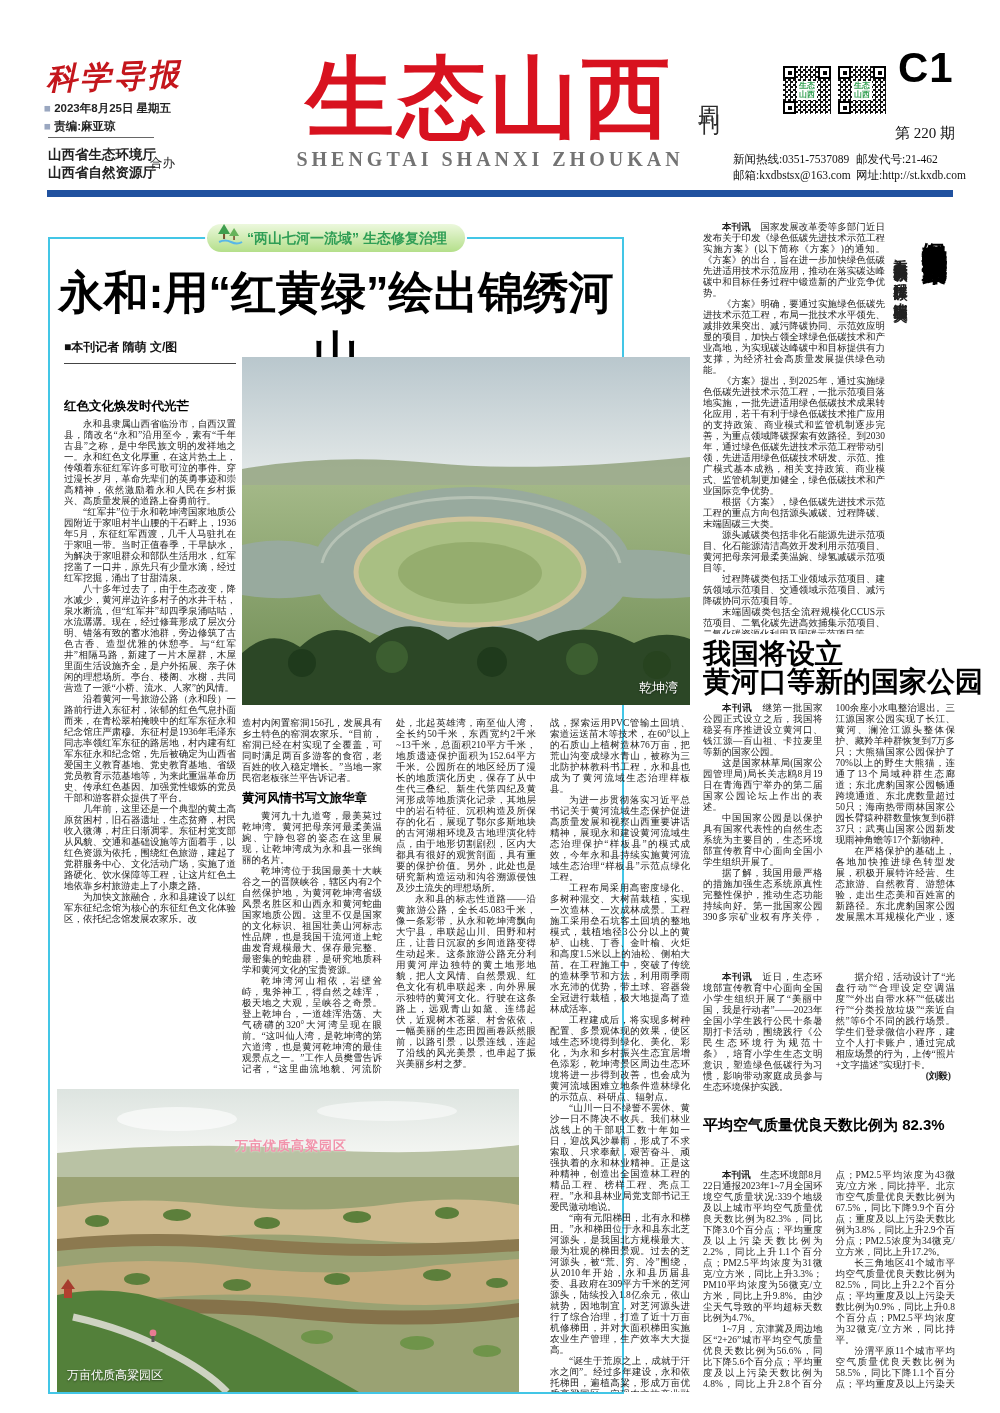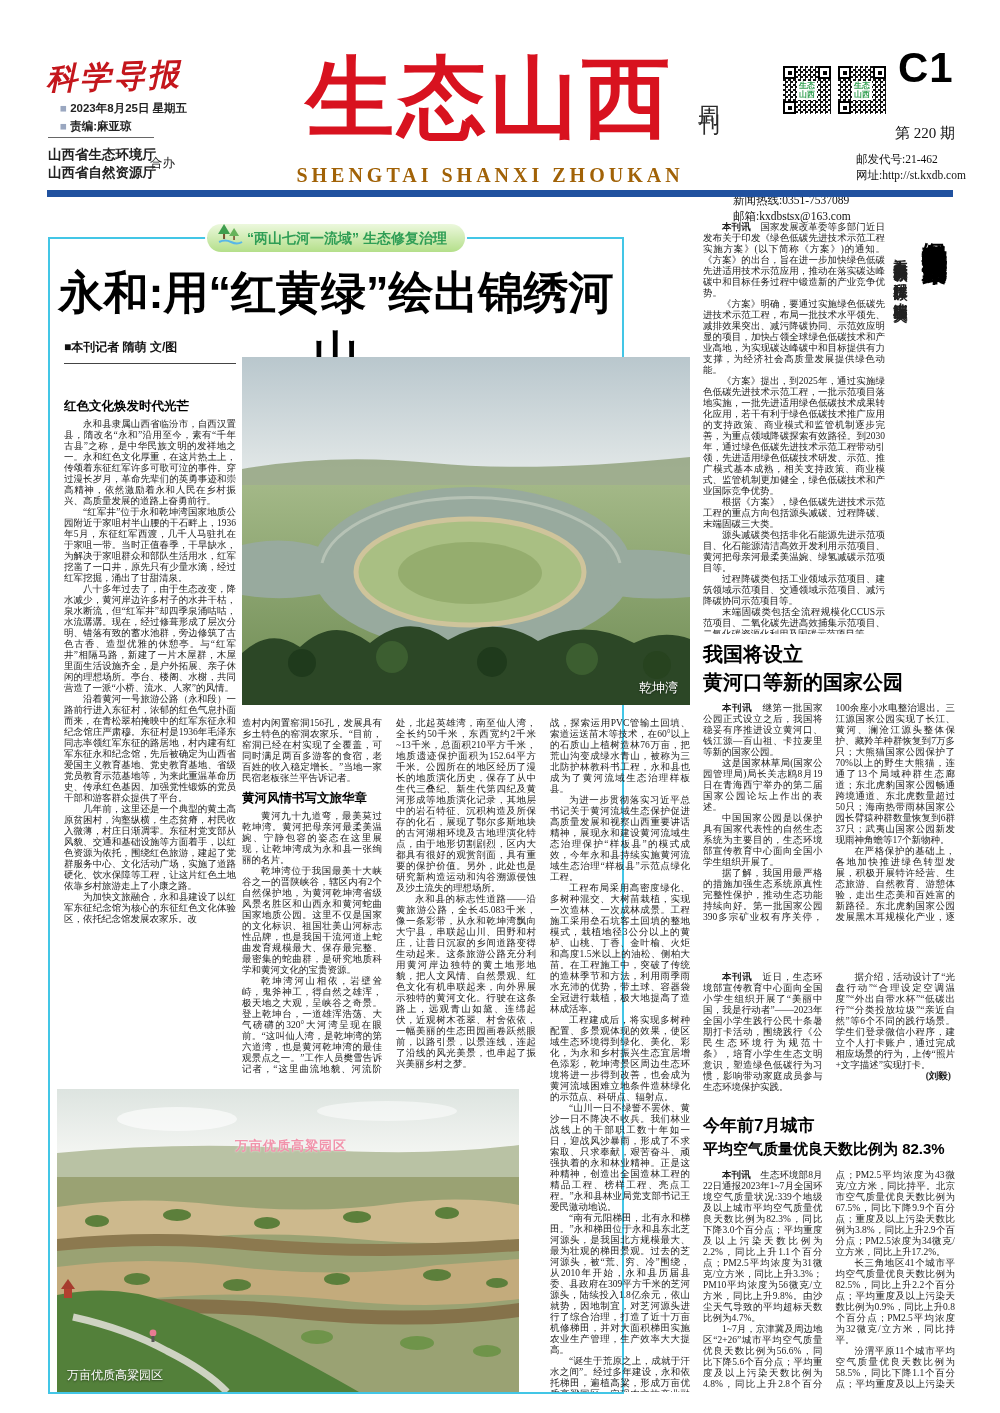--- a/index.html
+++ b/index.html
@@ -5,34 +5,34 @@
   * { margin:0; padding:0; box-sizing:border-box; }
   html,body { background:#e9e9e9; }
   .page { position:relative; width:1000px; height:1413px; background:#fff; margin:0 auto;
           font-family:"Liberation Serif","DejaVu Serif",serif; color:#1a1a1a; overflow:hidden; }
   .abs { position:absolute; }
   .sans { font-family:"Liberation Sans","DejaVu Sans",sans-serif; }
 
   
   .logo { left:46px; top:56px; font-size:31px; font-style:italic; font-weight:bold;
           color:#c4161c; letter-spacing:3px; transform:rotate(-2deg); font-family:"DejaVu Serif",serif; }
-  .meta-line { left:60px; font-size:11.5px; font-weight:bold; color:#222; font-family:"Liberation Sans",sans-serif; }
+  .meta-line { left:44px; font-size:11.5px; font-weight:bold; color:#222; font-family:"Liberation Sans",sans-serif; }
   .meta-line .sq { color:#9aa7c0; }
   .hdr-rule { left:48px; top:137px; width:106px; height:1px; background:#666; }
   .orgs { left:48px; top:146px; font-size:13.5px; font-weight:bold; line-height:18px; color:#222; }
   .co-label { left:150px; top:155px; font-size:12.5px; color:#222; }
   .masthead { left:278px; top:50px; width:424px; text-align:center; font-size:88px; line-height:94px;
               font-weight:900; color:#d8121f; letter-spacing:4px; font-family:"DejaVu Serif",serif; }
   .pinyin { left:278px; top:148px; width:424px; text-align:center; font-size:20px; font-weight:bold;
-            color:#a16207; letter-spacing:4px;margin-top:16px; }
+            color:#737373; letter-spacing:4px; }
   .weekly { left:694px; top:88px; writing-mode:vertical-rl; font-size:22px; letter-spacing:9px; color:#2a2a2a; }
   .edition { left:898px; top:44px; font-size:42px; font-weight:bold; color:#000; letter-spacing:1px; }
   .issue { left:845px; top:124px; width:110px; text-align:right; font-size:15px; color:#111; }
   .contact { font-size:11.5px; line-height:15.5px; color:#111; }
-  .contact-a { left:733px; top:152px;margin-top:41px; }
+  .contact-a { left:733px; top:152px; }
   .contact-b { left:856px; top:152px; }
   .blue-bar { left:47px; top:190px; width:906px; height:7px; background:#20519f; }
 
   
   .qr { position:absolute; width:48px; height:48px; background:
         repeating-conic-gradient(#111 0% 25%, #fff 0% 50%) 0 0/5px 5px; outline:1px solid #fff; }
   .qr .f { position:absolute; width:13px; height:13px; border:2.5px solid #000; background:#fff; }
   .qr .f::after { content:""; position:absolute; inset:2.5px; background:#000; }
   .qr .tl { left:0; top:0; } .qr .tr { right:0; top:0; } .qr .bl { left:0; bottom:0; }
   .qr-center { position:absolute; left:14px; top:15px; width:20px; height:19px; background:#fff;
@@ -75,21 +75,21 @@
 
   
   .a1 { left:703px; top:222px; width:252px; height:412px; display:flex; }
   .a1-body { width:182px; height:412px; overflow:hidden; }
   .a1-sub { width:26px; margin-left:3px; writing-mode:vertical-rl; font-size:14px; line-height:26px;
             letter-spacing:1px; font-weight:bold; color:#222; padding-top:26px;
             font-family:"Liberation Sans",sans-serif; }
   .a1-head { width:41px; writing-mode:vertical-rl; font-size:25px; line-height:41px; font-weight:900;
              color:#000; letter-spacing:1px; font-family:"Liberation Sans",sans-serif; }
   .side-title { left:703px; color:#000; font-weight:900; font-family:"Liberation Sans",sans-serif; }
-  .a2-title { top:640px; font-size:20px; line-height:28px; }
+  .a2-title { top:640px; font-size:28px; line-height:28px; }
   .a3-title { top:940px; font-size:19px; }
   .a4-title { top:1114px; }
   .a4-title .t1 { display:block; font-size:17px; line-height:24px; }
   .a4-title .t2 { display:block; font-size:15px; line-height:22px; }
   .side-body { left:703px; width:252px; column-count:2; column-gap:13px; overflow:hidden; }
   .a2-body { top:703px; height:226px; }
   .a3-body { top:972px; height:136px; }
   .a4-body { top:1170px; height:222px; }
   .sig { display:block; text-align:right; font-weight:bold; padding-right:4px; text-indent:0; }
 </style>
@@ -193,21 +193,21 @@
       </svg>
       <span class="photo-caption cap1">乾坤湾</span>
     </div>
 
     <div class="news-col col1 body-text">
         <h3 class="col-subhead">红色文化焕发时代光芒</h3>
         <p class="para">永和县隶属山西省临汾市，自西汉置县，隋改名“永和”沿用至今，素有“千年古县”之称，是中华民族文明的发祥地之一。永和红色文化厚重，在这片热土上，传颂着东征红军许多可歌可泣的事件。穿过漫长岁月，革命先辈们的英勇事迹和崇高精神，依然激励着永和人民在乡村振兴、高质量发展的道路上奋勇前行。</p>
         <p class="para">“红军井”位于永和乾坤湾国家地质公园附近于家咀村半山腰的干石畔上，1936年5月，东征红军西渡，几千人马驻扎在于家咀一带。当时正值春季，干旱缺水，为解决于家咀群众和部队生活用水，红军挖凿了一口井，原先只有少量水滴，经过红军挖掘，涌出了甘甜清泉。</p>
         <p class="para">八十多年过去了，由于生态改变，降水减少，黄河岸边许多村子的水井干枯，泉水断流，但“红军井”却四季泉涌咕咕，水流潺潺。现在，经过修葺形成了层次分明、错落有致的蓄水池群，旁边修筑了古色古香、造型优雅的休憩亭。与“红军井”相隔马路，新建了一片木屋群，木屋里面生活设施齐全，是户外拓展、亲子休闲的理想场所。亭台、楼阁、水榭，共同营造了一派“小桥、流水、人家”的风情。</p>
         <p class="para">沿着黄河一号旅游公路（永和段）一路前行进入东征村，浓郁的红色气息扑面而来，在青松翠柏掩映中的红军东征永和纪念馆庄严肃穆。东征村是1936年毛泽东同志率领红军东征的路居地，村内建有红军东征永和纪念馆，先后被确定为山西省爱国主义教育基地、党史教育基地、省级党员教育示范基地等，为来此重温革命历史、传承红色基因、加强党性锻炼的党员干部和游客群众提供了平台。</p>
-        <p class="para">几年前，这里还是一个典型的黄土高原贫困村，沟壑纵横，生态贫瘠，村民收入微薄，村庄日渐凋零。东征村党支部从风貌、交通和基础设施等方面着手，以红色资源为依托，围绕红色旅游，建起了党群服务中心、文化活动广场，实施了道路硬化、饮水保障等工程，让这片红色土地依靠乡村旅游走上了小康之路。</p>
+        <p class="para">几年前，这里还是一个典型的黄土高原贫困村，旧石器遗址，生态贫瘠，村民收入微薄，村庄日渐凋零。东征村党支部从风貌、交通和基础设施等方面着手，以红色资源为依托，围绕红色旅游，建起了党群服务中心、文化活动广场，实施了道路硬化、饮水保障等工程，让这片红色土地依靠乡村旅游走上了小康之路。</p>
         <p class="para">为加快文旅融合，永和县建设了以红军东征纪念馆为核心的东征红色文化体验区，依托纪念馆发展农家乐。改</p>
       </div>
     <div class="news-col col2 body-text">
         <p class="para no-indent">造村内闲置窑洞156孔，发展具有乡土特色的窑洞农家乐。“目前，窑洞已经在村实现了全覆盖，可同时满足两百多游客的食宿，老百姓的收入稳定增长。”当地一家民宿老板张兰平告诉记者。</p>
         <h3 class="col-subhead">黄河风情书写文旅华章</h3>
         <p class="para">黄河九十九道弯，最美莫过乾坤湾。黄河把母亲河最柔美温婉、宁静包容的姿态在这里展现，让乾坤湾成为永和县一张绚丽的名片。</p>
         <p class="para">乾坤湾位于我国最美十大峡谷之一的晋陕峡谷，辖区内有2个自然保护地，为黄河乾坤湾省级风景名胜区和山西永和黄河蛇曲国家地质公园。这里不仅是国家的文化标识、祖国壮美山河标志性品牌，也是我国干流河道上蛇曲发育规模最大、保存最完整、最密集的蛇曲群，是研究地质科学和黄河文化的宝贵资源。</p>
         <p class="para">乾坤湾河山相依，岩壁耸峙，鬼斧神工，得自然之雄浑，极天地之大观，呈峡谷之奇景。登上乾坤台，一道雄浑浩荡、大气磅礴的320°大河湾呈现在眼前。“这叫仙人湾，是乾坤湾的第六道湾，也是黄河乾坤湾的最佳观景点之一。”工作人员樊雪告诉记者，“这里曲流地貌、河流阶地、风蚀地貌等自然景观丰富独特，旧石器遗址、新石器遗址、古寨遗址等人文景观广博厚重，是黄河蛇曲地貌的典型代表。”</p>
       </div>
     <div class="news-col col3 body-text">
@@ -298,21 +298,20 @@
       <p class="para">在严格保护的基础上，各地加快推进绿色转型发展，积极开展特许经营、生态旅游、自然教育、游憩体验，走出生态美和百姓富的新路径。东北虎豹国家公园发展黑木耳规模化产业，逐步推行黄牛下山集中养殖和抵边示范村电建设；三江源国家公园推行“一户一岗”，青海、西藏共选聘2.3万余名生态管护员。</p>
     </div>
 
   <div class="abs side-body a3-body body-text">
       <p class="para"><b>本刊讯　</b>近日，生态环境部宣传教育中心面向全国小学生组织开展了“美丽中国，我是行动者”——2023年全国小学生践行公民十条暑期打卡活动，围绕践行《公民生态环境行为规范十条》，培育小学生生态文明意识，塑造绿色低碳行为习惯，影响带动家庭成员参与生态环境保护实践。</p>
       <p class="para">据介绍，活动设计了“光盘行动”“合理设定空调温度”“外出自带水杯”“低碳出行”“分类投放垃圾”“亲近自然”等6个不同的践行场景。学生们登录微信小程序，建立个人打卡账户，通过完成相应场景的行为，上传“照片+文字描述”实现打卡。</p>
       <span class="sig">(刘毅)</span>
     </div>
 
   <div class="abs side-title a4-title">
-    <span class="t1">今年前7月城市</span>
     <span class="t2">平均空气质量优良天数比例为 82.3%</span>
   </div>
   <div class="abs side-body a4-body body-text">
       <p class="para"><b>本刊讯　</b>生态环境部8月22日通报2023年1~7月全国环境空气质量状况:339个地级及以上城市平均空气质量优良天数比例为82.3%，同比下降3.0个百分点；平均重度及以上污染天数比例为2.2%，同比上升1.1个百分点；PM2.5平均浓度为31微克/立方米，同比上升3.3%；PM10平均浓度为56微克/立方米，同比上升9.8%。由沙尘天气导致的平均超标天数比例为4.7%。</p>
       <p class="para">1~7月，京津冀及周边地区“2+26”城市平均空气质量优良天数比例为56.6%，同比下降5.6个百分点；平均重度及以上污染天数比例为4.8%，同比上升2.8个百分点；PM2.5平均浓度为43微克/立方米，同比持平。北京市空气质量优良天数比例为67.5%，同比下降9.9个百分点；重度及以上污染天数比例为3.8%，同比上升2.9个百分点；PM2.5浓度为34微克/立方米，同比上升17.2%。</p>
       <p class="para">长三角地区41个城市平均空气质量优良天数比例为82.5%，同比上升2.2个百分点；平均重度及以上污染天数比例为0.9%，同比上升0.8个百分点；PM2.5平均浓度为32微克/立方米，同比持平。</p>
       <p class="para">汾渭平原11个城市平均空气质量优良天数比例为58.5%，同比下降1.1个百分点；平均重度及以上污染天数比例为5.9%，同比上升3.6个百分点；PM2.5平均浓度为46微克/立方米，同比上升2.2%。</p>
     </div>
 
 </div>

